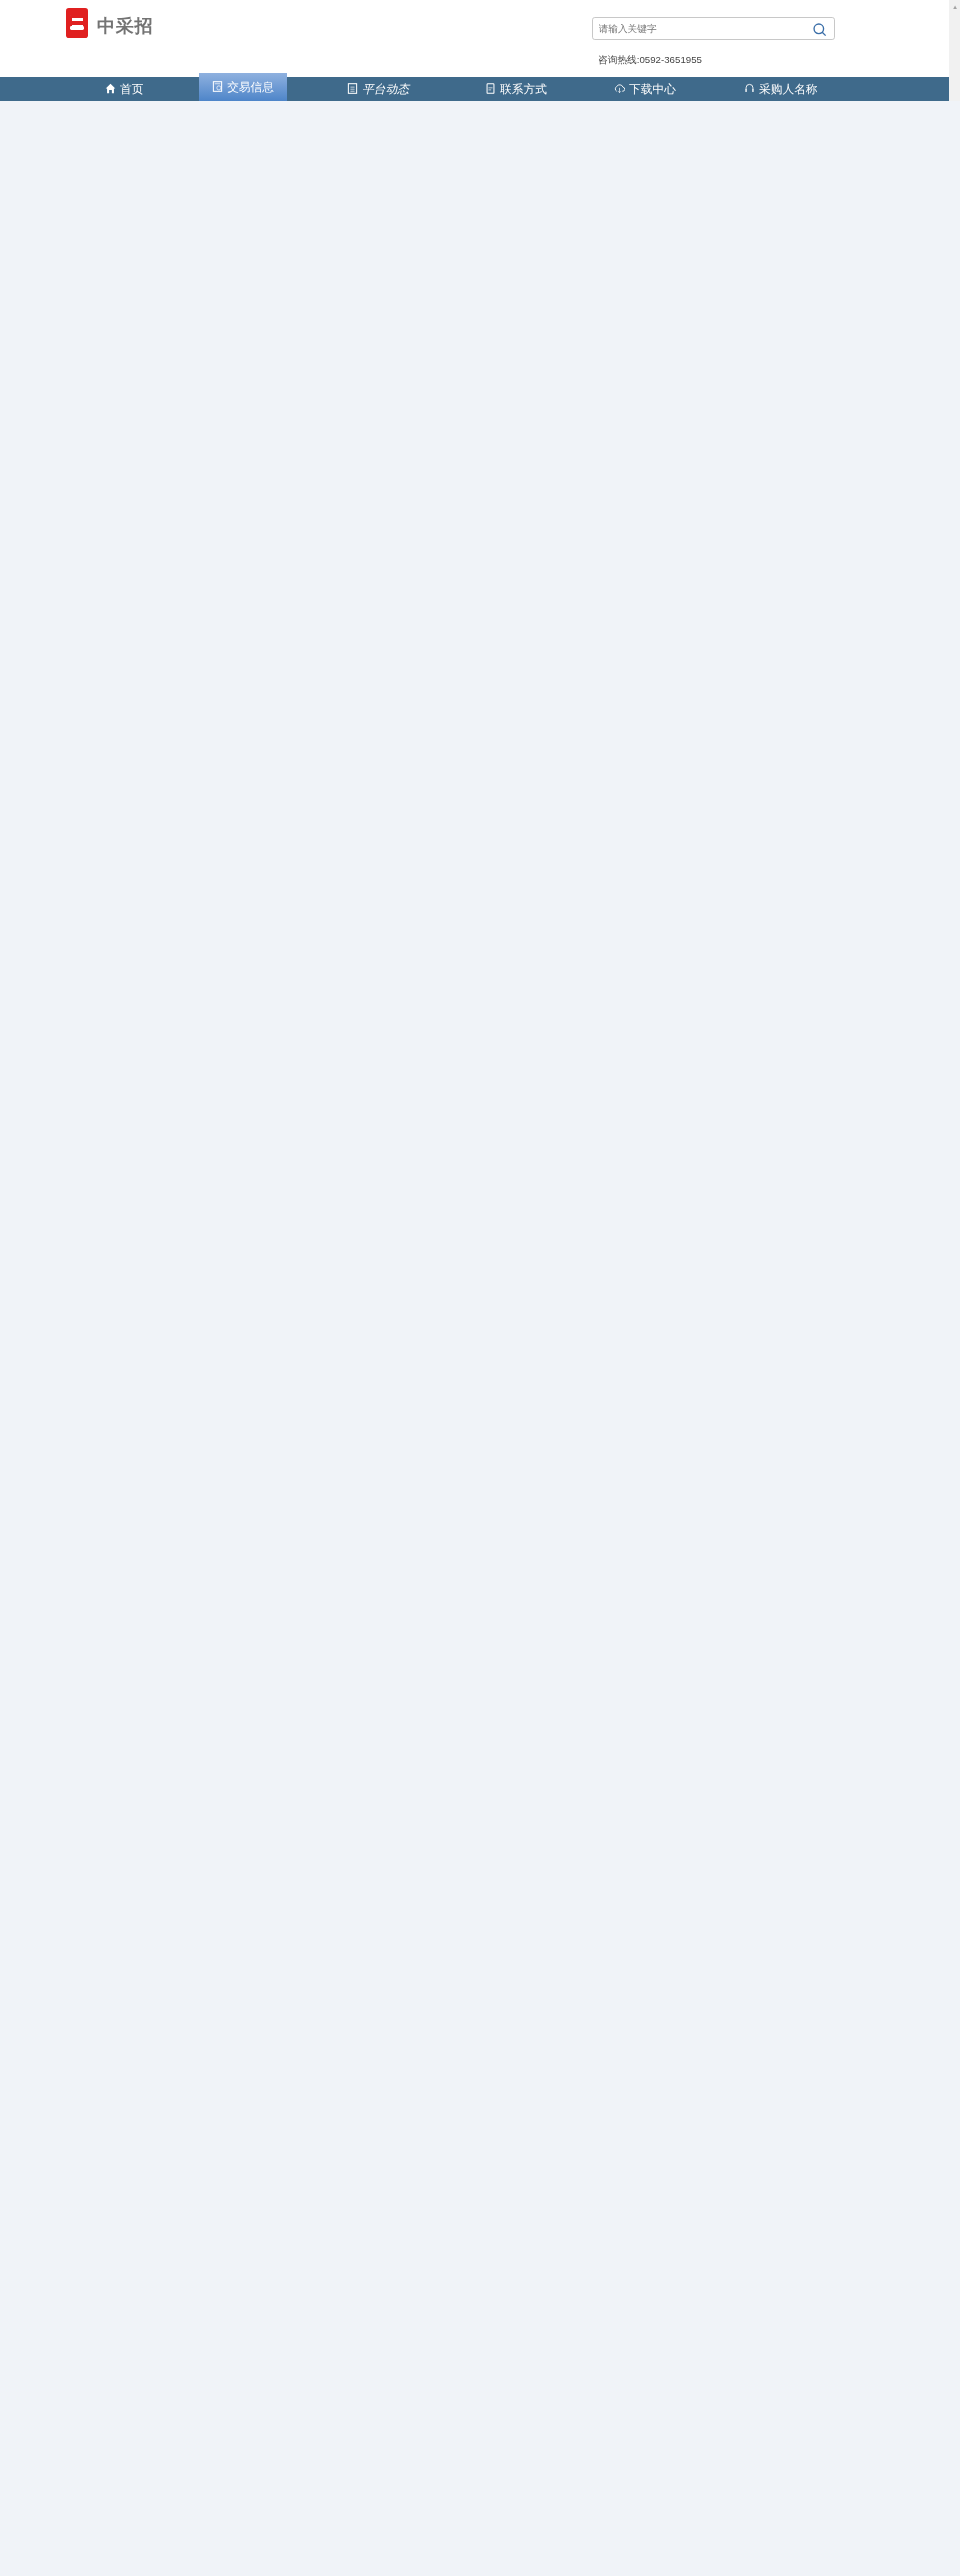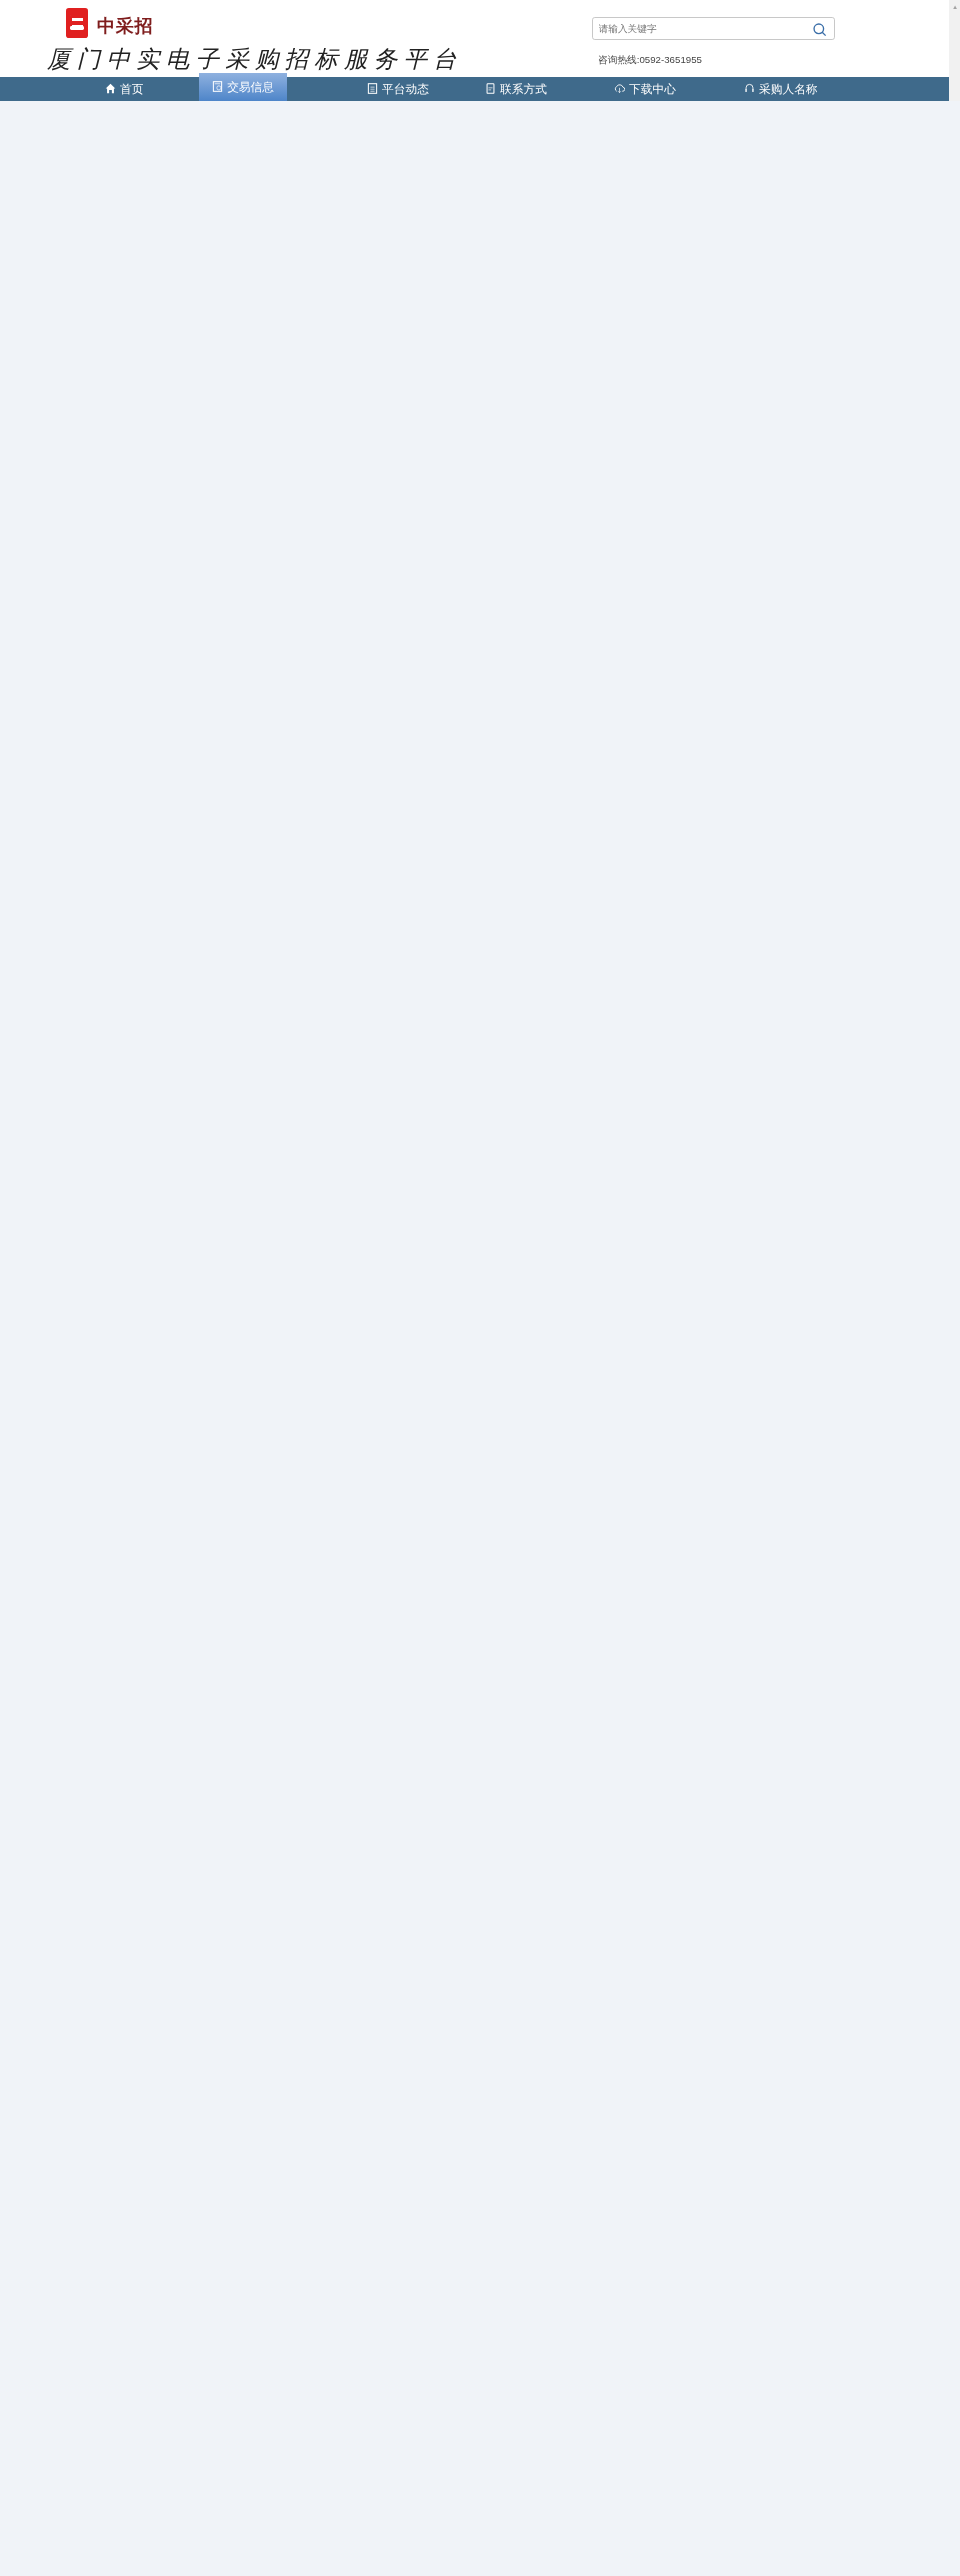--- a/index.html
+++ b/index.html
@@ -7,21 +7,21 @@
   body { font-family: "Liberation Sans", "DejaVu Sans", sans-serif; background: #f0f3f8; color: #333; position: relative; }
 
   
   .header { background: #fff; height: 77px; position: relative; width: 961px; }
   .logo-mark { position: absolute; left: 66px; top: 8.3px; width: 22px; height: 30px; background: #e02020; border-radius: 2.8px; }
   .logo-mark::before { content: ""; position: absolute; left: 4.1px; top: 7px; width: 14px; height: 4.1px; background: #fff; border-radius: 1.4px; }
   .logo-mark::after { content: ""; position: absolute; left: 4.1px; top: 18px; width: 14px; height: 4.1px; background: #fff; border-radius: 1.4px; }
   .logo-mark .inner { position: absolute; left: 3.5px; top: 6.2px; width: 15px; height: 18px; background: #e02020; border-radius: 1.4px; }
   .logo-mark .bar1 { position: absolute; left: 5.5px; top: 9.7px; width: 11px; height: 3.5px; background: #fff; }
   .logo-mark .bar2 { position: absolute; left: 5.5px; top: 17px; width: 11px; height: 3.5px; background: #fff; }
-  .logo-text { position: absolute; left: 97px; top: 14px; font-size: 18px; font-weight: bold; color: #7f1d1d; letter-spacing: 0.7px; }
+  .logo-text { position: absolute; left: 97px; top: 14px; font-size: 18px; font-weight: bold; color: #737373; letter-spacing: 0.7px; }
   .site-title { position: absolute; left: 47px; top: 43px; font-size: 23.5px; font-family: "DejaVu Serif", serif; color: #222; letter-spacing: 6.2px; font-style: italic; }
   .search-box { position: absolute; left: 592px; top: 16.6px; width: 243px; height: 23.5px; border: 0.7px solid #c8c8c8; border-radius: 2.8px; background: #fff; }
   .search-box input { border: none; outline: none; width: 207px; height: 22px; padding-left: 5.5px; font-size: 9.7px; color: #888; background: transparent; font-family: "Liberation Sans", sans-serif; }
   .search-icon { position: absolute; right: 7px; top: 4.1px; width: 15px; height: 15px; }
   .hotline { position: absolute; left: 598px; top: 54px; font-size: 9.7px; color: #444; }
 
   
   .nav { background: #3f6a8b; height: 23.5px; width: 961px; position: relative; }
   .nav-item { position: absolute; top: 0; height: 23.5px; line-height: 23.5px; color: #fff; font-size: 11.7px; display: flex; align-items: center; gap: 4.1px; cursor: pointer; }
   .nav-item.active { background: linear-gradient(#8fb1df, #4e85c9); top: -4.1px; height: 28px; width: 88px; justify-content: center; }
@@ -99,21 +99,20 @@
 </head>
 <body>
 
 <div class="header">
   <div class="logo-mark">
     <div class="inner"></div>
       <div class="bar1"></div>
       <div class="bar2"></div>
   </div>
   <div class="logo-text">中采招</div>
-  <div class="site-title">厦门中实电子采购招标服务平台</div>
   <div class="search-box">
     <input type="text" placeholder="请输入关键字" style="">
     <svg class="search-icon" viewBox="0 0 22 22">
         <circle cx="10" cy="10" r="7" fill="none" stroke="#3a6ea8" stroke-width="2"></circle>
         <line x1="15" y1="15" x2="20" y2="20" stroke="#3a6ea8" stroke-width="2"></line>
       </svg>
   </div>
   <div class="hotline">咨询热线:0592-3651955</div>
 </div>
 
@@ -125,21 +124,21 @@
     <span>首页</span>
   </div>
   <div class="nav-item active" style="left:199px;">
     <svg class="nav-icon" viewBox="0 0 16 16">
         <rect x="2" y="1" width="12" height="14" fill="none" stroke="#fff" stroke-width="1.5"></rect>
         <line x1="4" y1="4" x2="12" y2="4" stroke="#fff"></line>
         <circle cx="10" cy="10" r="3" fill="none" stroke="#fff"></circle>
       </svg>
     <span>交易信息</span>
   </div>
-  <div class="nav-item" style="left:367px;">
+  <div class="nav-item" style="left:347px;font-style:italic;">
     <svg class="nav-icon" viewBox="0 0 16 16">
         <rect x="2" y="1" width="12" height="14" fill="none" stroke="#fff" stroke-width="1.5"></rect>
         <line x1="5" y1="6" x2="11" y2="6" stroke="#fff"></line>
         <line x1="5" y1="9" x2="11" y2="9" stroke="#fff"></line>
         <line x1="5" y1="12" x2="11" y2="12" stroke="#fff"></line>
       </svg>
     <span>平台动态</span>
   </div>
   <div class="nav-item" style="left:485px;">
     <svg class="nav-icon" viewBox="0 0 16 16">

